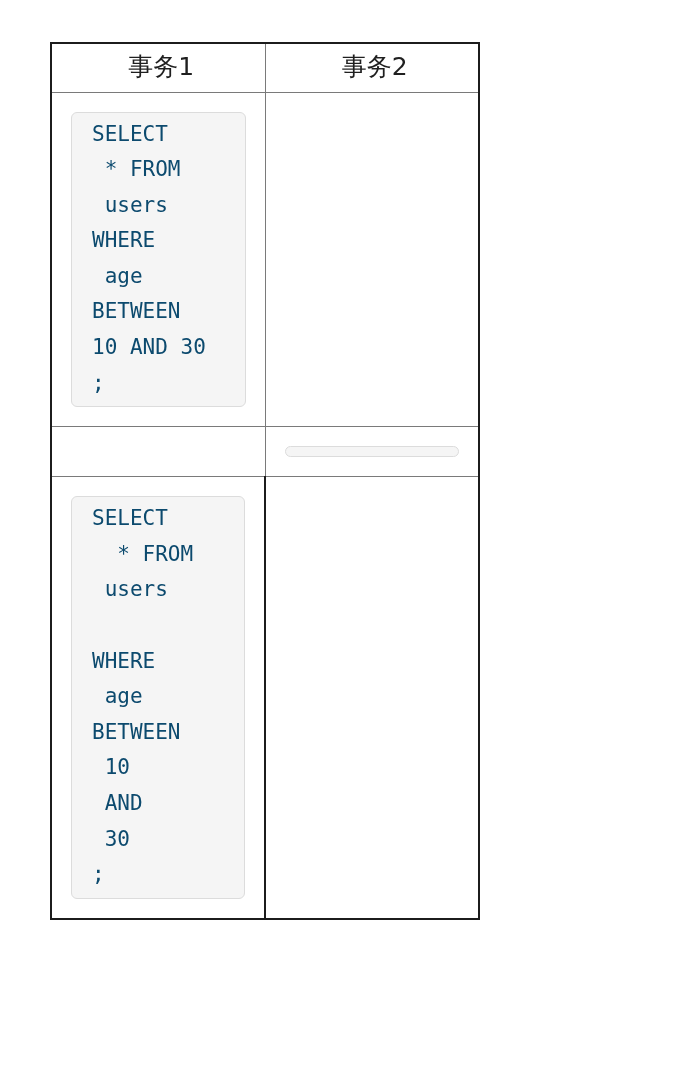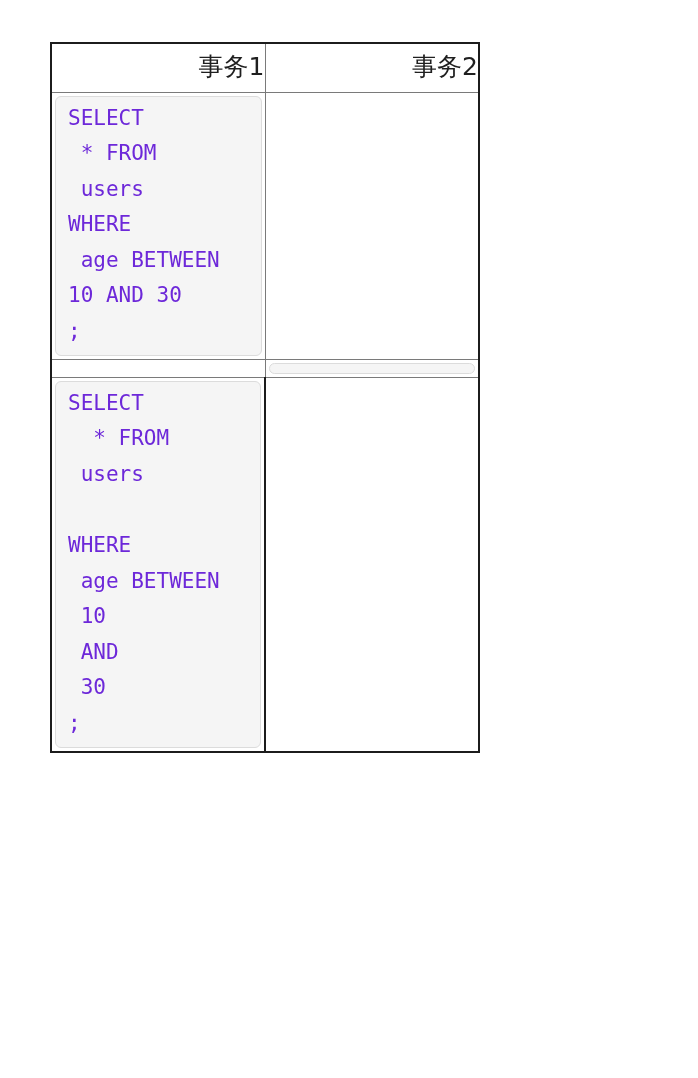--- a/index.html
+++ b/index.html
@@ -39,47 +39,47 @@
   table.tx-table th,
   table.tx-table td {
     border: 1px solid #7a7a7a;
     padding: 0;
     vertical-align: top;
     background: #ffffff;
   }
 
   table.tx-table thead th {
     font-weight: normal;
-    text-align: right;
+    text-align: center;
     font-family: "DejaVu Sans", "Liberation Sans", sans-serif;
     font-size: 25px;
     line-height: 1.3;
     padding: 7px 0 8px 6px;
     color: #1f1f1f;
     letter-spacing: 0px;
   }
 
   table.tx-table tbody td {
     padding: 3px 3px 3px 3px;
   }
 
   td.empty-cell {
     padding: 0;
   }
 
   pre.sql {
-    margin: 0;
+    margin: 16px;
     background: #f5f5f5;
     border: 1px solid #dcdcdc;
     border-radius: 6px;
-    padding: 4px 5px 5px 12px;
+    padding: 4px 5px 5px 20px;
     font-family: "DejaVu Sans Mono", "Liberation Mono", monospace;
     font-size: 21px;
     line-height: 35.6px;
-    color: #6d28d9;
+    color: #0c4a6e;
     white-space: pre-wrap;
     word-break: break-word;
     overflow-wrap: break-word;
     box-sizing: border-box;
   }
 
   
   tr.last-row td.code-cell {
     border-right: 2px solid #1c1c1c;
   }

